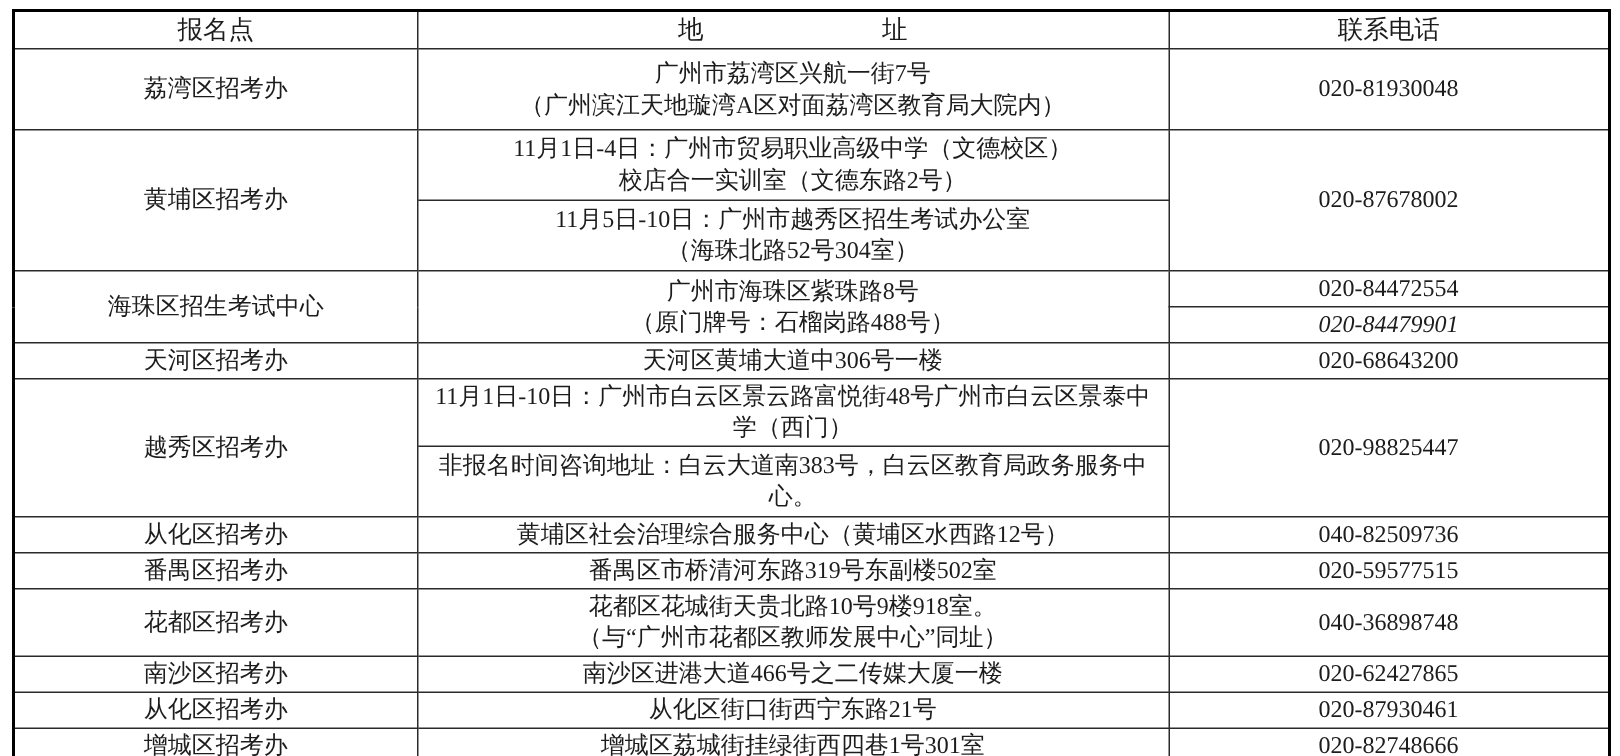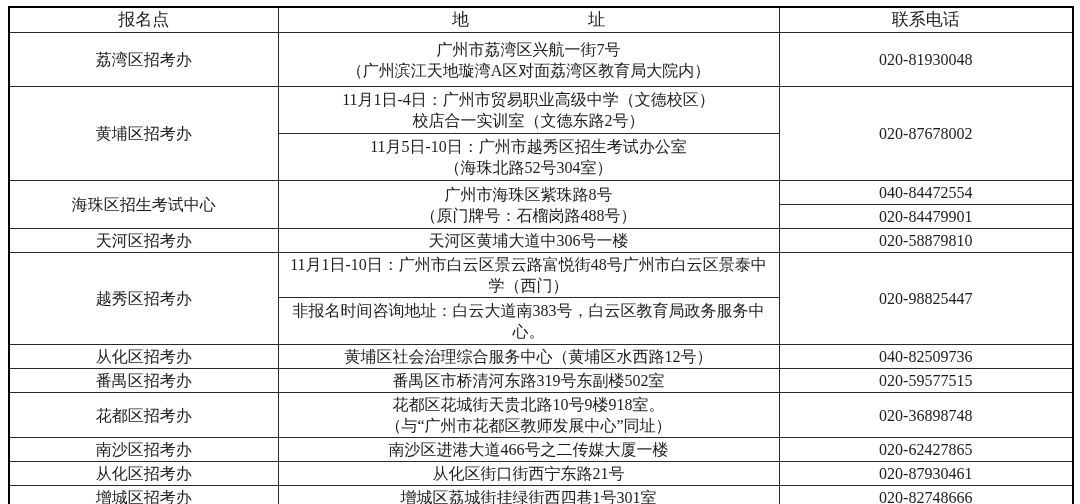--- a/index.html
+++ b/index.html
@@ -41,20 +41,21 @@
     line-height: 22px;
     margin-top: 41px;
   }
   td.addr-left {
     text-align: left;
     padding-left: 5px;
     padding-right: 5px;
   }
   td.light-top {
     border-top: 1px solid #aaaaaa;
+    font-style: italic;
   }
   td.light-bottom {
     border-bottom: 1px solid #aaaaaa;
   }
 </style>
 </head>
 <body>
 
 <div class="table-wrap">
   <table class="reg-table">
@@ -86,30 +87,30 @@
     </tr>
     <tr style="height:47px">
       <td>11月5日-10日：广州市越秀区招生考试办公室
 （海珠北路52号304室）</td>
     </tr>
 
     <tr style="height:22px">
       <td rowspan="2">海珠区招生考试中心</td>
       <td rowspan="2">广州市海珠区紫珠路8号
 （原门牌号：石榴岗路488号）</td>
-      <td class="light-bottom">040-84472554</td>
+      <td class="light-bottom">020-84472554</td>
     </tr>
     <tr style="height:23px">
       <td class="light-top">020-84479901</td>
     </tr>
 
     <tr style="height:23px">
       <td>天河区招考办</td>
       <td>天河区黄埔大道中306号一楼</td>
-      <td>020-58879810</td>
+      <td>020-68643200</td>
     </tr>
 
     <tr style="height:43px">
       <td rowspan="2">越秀区招考办</td>
       <td class="addr-left">11月1日-10日：广州市白云区景云路富悦街48号广州市白云区景泰中
 学（西门）</td>
       <td rowspan="2">020-98825447</td>
     </tr>
     <tr style="height:47px">
       <td class="addr-left">非报名时间咨询地址：白云大道南383号，白云区教育局政务服务中
@@ -125,21 +126,21 @@
     <tr style="height:24px">
       <td>番禺区招考办</td>
       <td>番禺区市桥清河东路319号东副楼502室</td>
       <td>020-59577515</td>
     </tr>
 
     <tr style="height:45px">
       <td>花都区招考办</td>
       <td>花都区花城街天贵北路10号9楼918室。
 （与“广州市花都区教师发展中心”同址）</td>
-      <td>020-36898748</td>
+      <td>040-36898748</td>
     </tr>
 
     <tr style="height:23px">
       <td>南沙区招考办</td>
       <td>南沙区进港大道466号之二传媒大厦一楼</td>
       <td>020-62427865</td>
     </tr>
 
     <tr style="height:23px">
       <td>从化区招考办</td>

